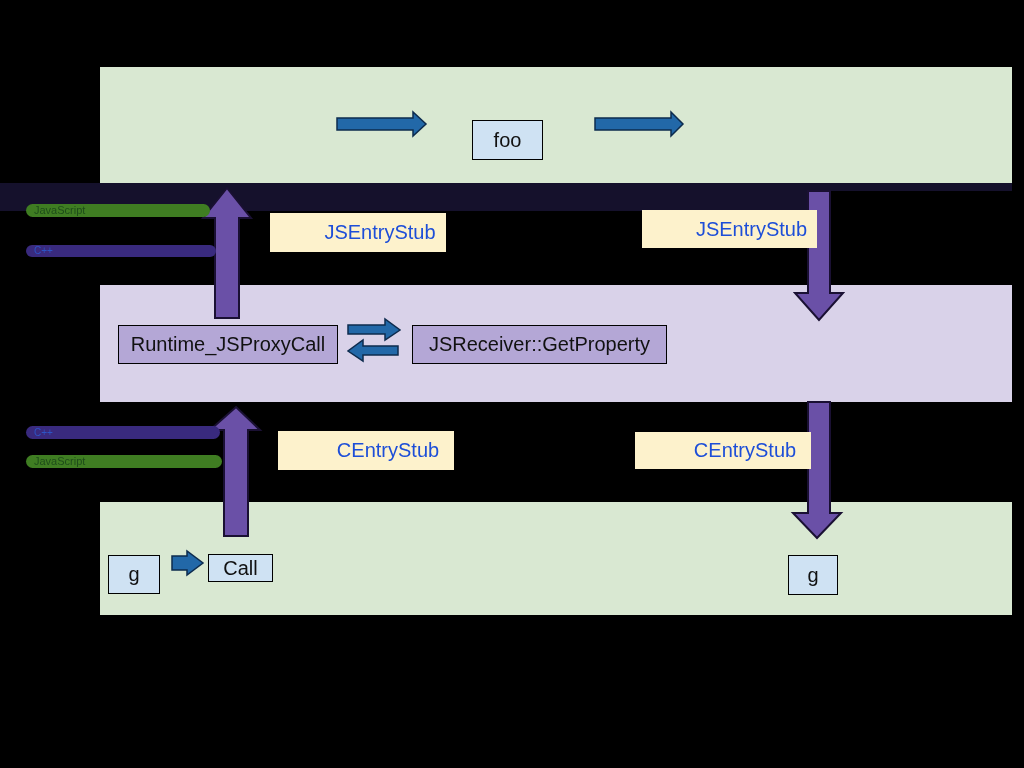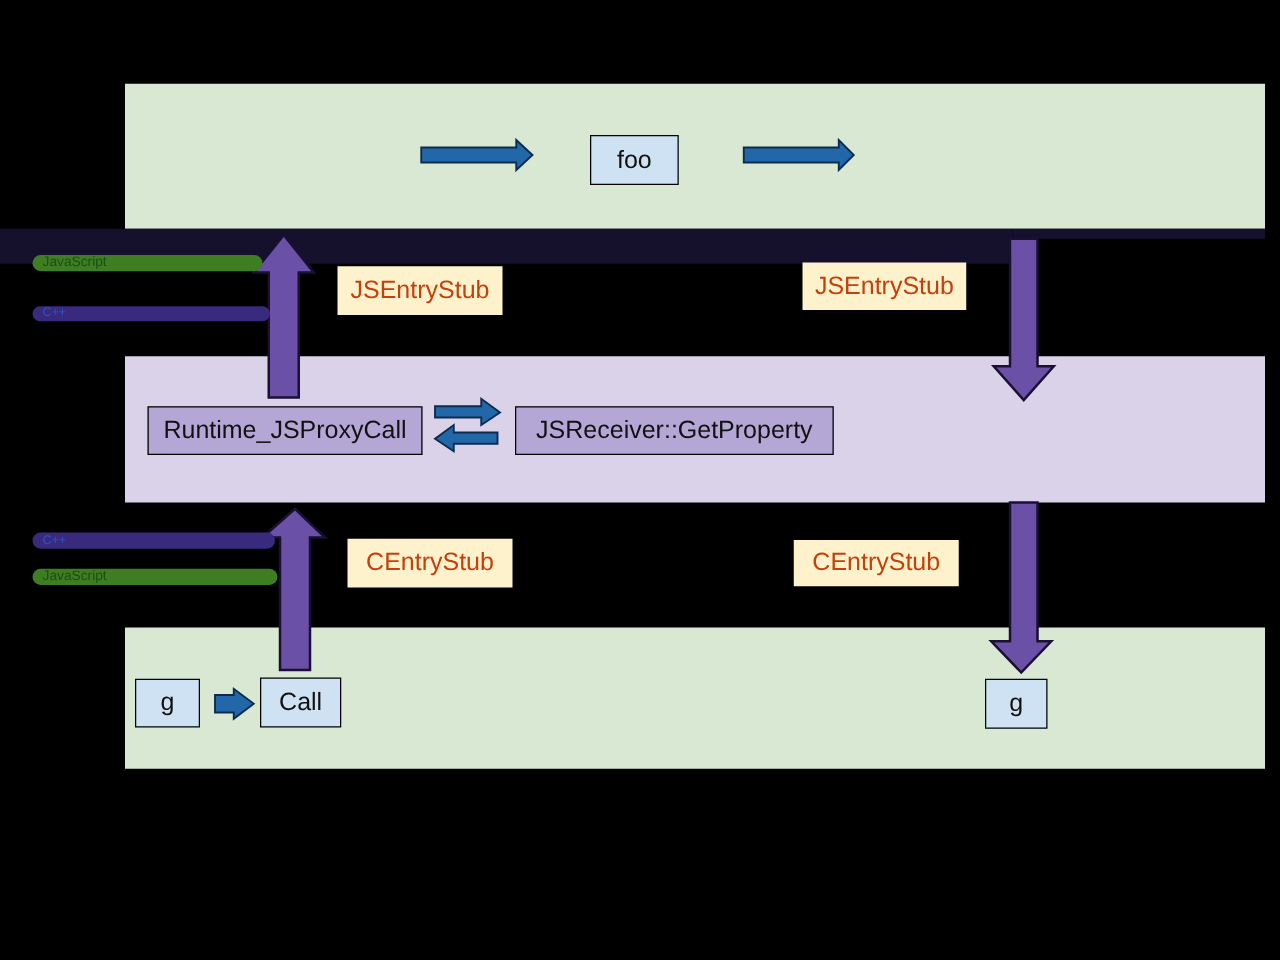--- a/index.html
+++ b/index.html
@@ -10,24 +10,24 @@
   }
   html,body{margin:0;padding:0;background:#000;}
   #canvas{position:relative;width:1024px;height:768px;background:var(--canvas-bg);
     overflow:hidden;font-family:"Liberation Sans", sans-serif;}
   .band{position:absolute;left:100px;width:912px;}
   .band.js{background:var(--js-band);}
   .band.cpp{background:var(--cpp-band);}
   .boundary{position:absolute;background:var(--boundary-band);}
   .node{position:absolute;display:flex;align-items:center;justify-content:center;
     font-size:20px;color:#111;border:1px solid var(--node-border);box-sizing:border-box;}
-  .node.blue{background:var(--js-node);}
+  .node.blue{background:var(--js-node);margin-top:12px;}
   .node.purple{background:var(--cpp-node);}
   .stub{position:absolute;display:flex;align-items:center;justify-content:center;
-    font-size:20px;color:#c2410c;background:var(--stub-box);}
+    font-size:20px;color:#1d4ed8;background:var(--stub-box);padding-left:44px;}
   .pill{position:absolute;border-radius:7px;font-size:11px;font-weight:normal;
     line-height:13px;padding-left:8px;box-sizing:border-box;overflow:hidden;white-space:nowrap;}
   .pill.green{background:var(--js-bar);color:var(--js-bar-text);}
   .pill.indigo{background:var(--cpp-bar);color:var(--cpp-bar-text);font-size:10px;}
   #arrow-layer{position:absolute;left:0;top:0;pointer-events:none;}
   .purple-arrow{fill:var(--purple-arrow);stroke:#1a1033;stroke-width:2;}
   .blue-arrow{fill:var(--blue-arrow);stroke:#0d2b4e;stroke-width:1.5;}
 </style>
 </head>
 <body>
@@ -85,20 +85,20 @@
   <div class="stub" style="left:278px;top:431px;width:132px;height:39px;">
     <span>CEntryStub</span>
   </div>
   <div class="stub" style="left:635px;top:432px;width:132px;height:37px;">
     <span>CEntryStub</span>
   </div>
 
   <div class="node blue" style="left:108px;top:543px;width:52px;height:39px;">
     <span>g</span>
   </div>
-  <div class="node blue" style="left:208px;top:542px;width:65px;height:40px;">
+  <div class="node blue" style="left:208px;top:542px;width:65px;height:28px;">
     <span>Call</span>
   </div>
   <div class="node blue" style="left:788px;top:543px;width:50px;height:40px;">
     <span>g</span>
   </div>
 
 </div>
 
 </body></html>

